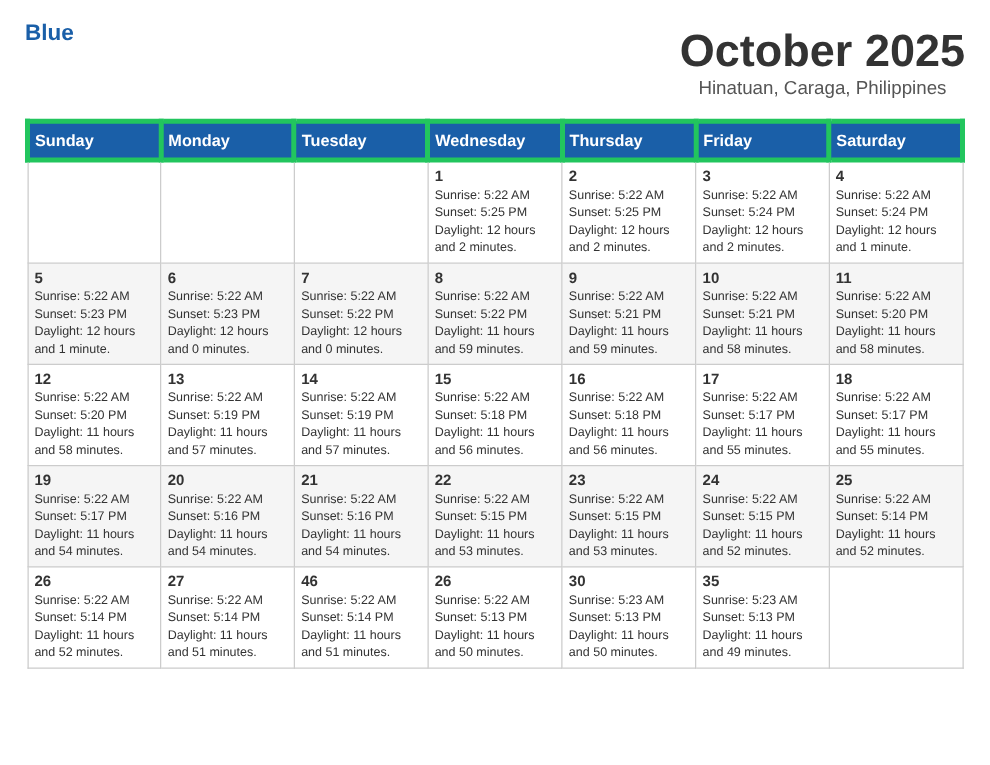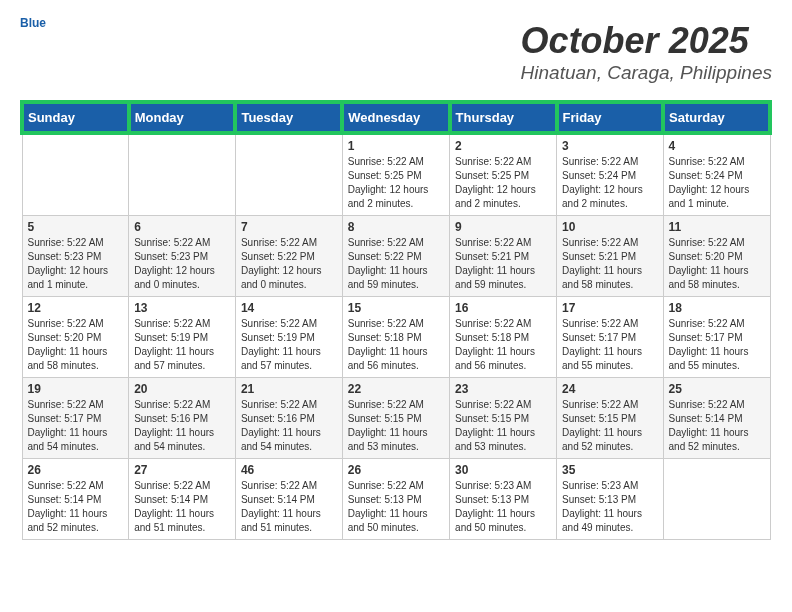--- a/index.html
+++ b/index.html
@@ -14,30 +14,29 @@
       display: flex;
       justify-content: space-between;
       align-items: flex-start;
       margin-bottom: 16px;
     }
     .logo {
       display: flex;
       align-items: center;
     }
     .title-area {
-      text-align: left;
-      font-style: italic;
+      text-align: center;
     }
     .month-title {
       font-size: 36px;
       font-weight: bold;
       color: #333;
     }
     .subtitle {
-      font-size: 19px;
+      font-size: 15px;
       color: #555;
     }
     .calendar-table {
       width: 100%;
       border-collapse: collapse;
       border: 1px solid #ccc;
     }
     .calendar-table th {
       background-color: #1a5fa8;
       color: #fff;
@@ -78,21 +77,21 @@
     .empty-cell {
       background: #fff !important;
     }
   </style>
 </head>
 <body>
 
 <div class="header-area">
   <div class="logo">
     <div style="display:flex;flex-direction:column;align-items:flex-start;">
-      <span style="font-size:12px;font-weight:bold;color:#1a5fa8;margin-top:-4px;">Blue</span>
+      <span style="font-size:18px;font-weight:bold;color:#1a5fa8;margin-top:-4px;">Blue</span>
     </div>
   </div>
   <div class="title-area">
     <div class="month-title">October 2025</div>
     <div class="subtitle">Hinatuan, Caraga, Philippines</div>
   </div>
 </div>
 
 <table class="calendar-table">
   <thead>

